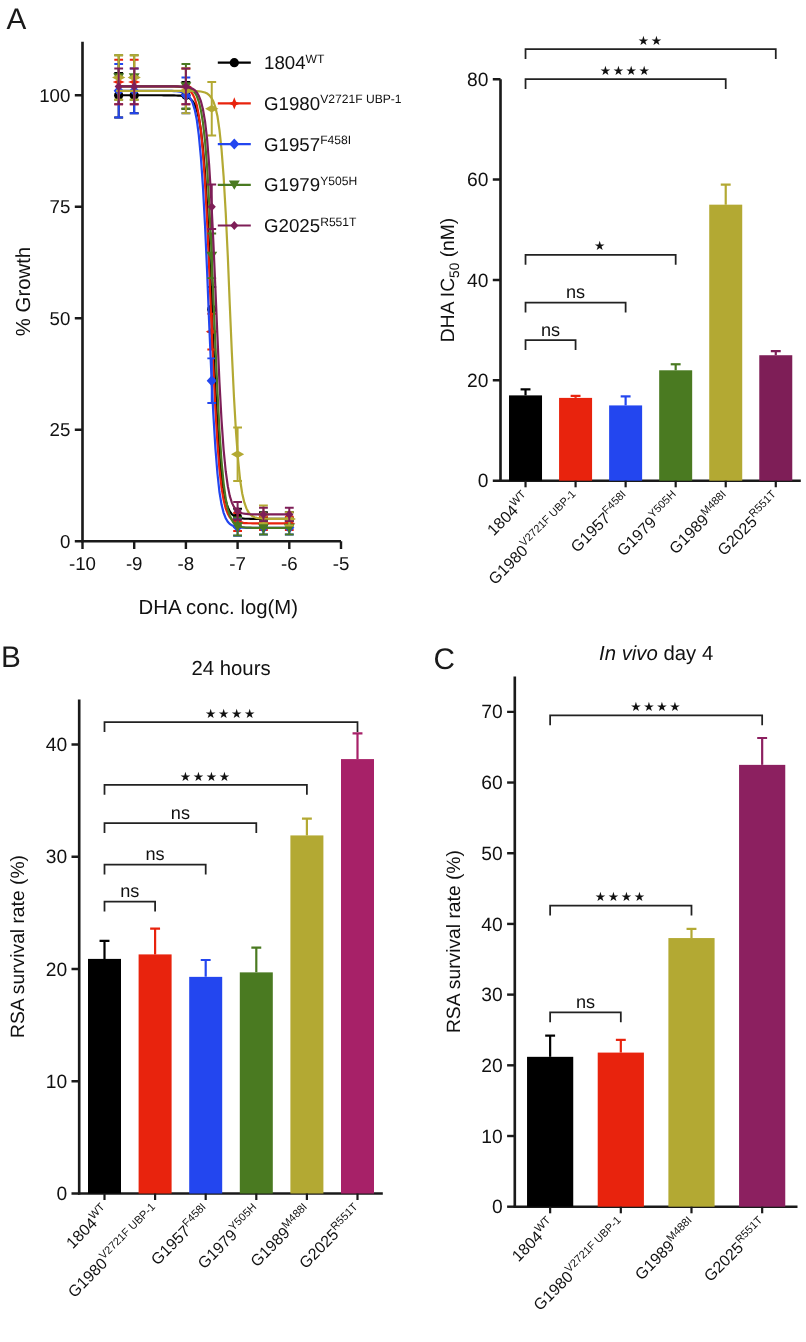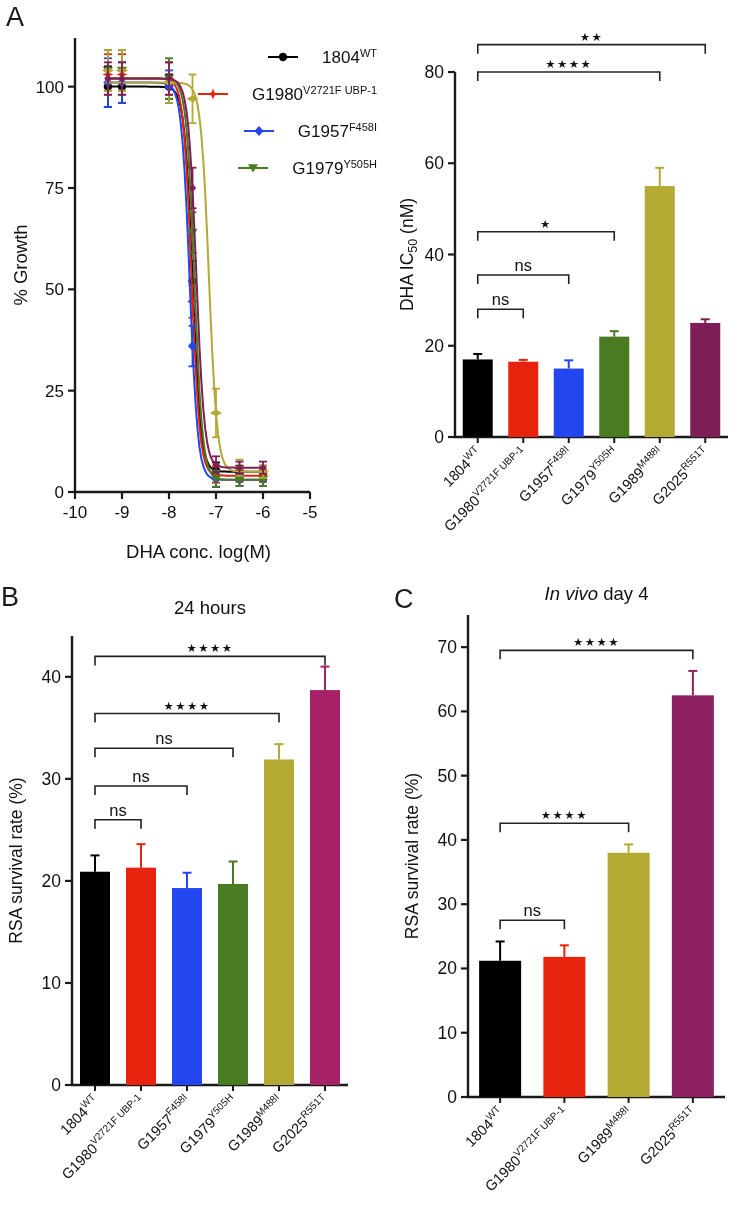--- a/index.html
+++ b/index.html
@@ -6,21 +6,21 @@
   #page{
     position:relative;width:733px;height:1220px;background:#ffffff;overflow:hidden;
     font-family:"Liberation Sans","DejaVu Sans",sans-serif;color:#111;
   }
   .panel-letter{
     position:absolute;font-size:27px;font-weight:400;color:#1a1a1a;
     font-family:"Liberation Sans","DejaVu Sans",sans-serif;line-height:1;
   }
   .chart{position:absolute;}
   #legend{position:absolute;display:flex;flex-direction:column;gap:15px;}
-  .legend-entry{display:flex;align-items:center;height:22px;gap:22px;justify-content:flex-end;}
+  .legend-entry{display:flex;align-items:center;height:22px;gap:10px;}
   .legend-label{font-size:17px;color:#111;white-space:nowrap;line-height:1;}
   .legend-label .sup{font-size:11px;position:relative;top:-6px;letter-spacing:0;}
   svg text{font-family:"Liberation Sans","DejaVu Sans",sans-serif;}
 </style>
 </head>
 <body>
 
 <div id="page">
   <div class="panel-letter" style="left:6px;top:4px">A</div>
   <div id="chart-dose" class="chart" style="left:12px;top:22px"><svg width="310" height="548" viewBox="0 0 310 548">
@@ -247,20 +247,27 @@
         </svg>
         <span class="legend-label">G1957<span class="sup">F458I</span></span>
       </div>
       <div class="legend-entry">
         <svg width="34" height="18">
           <line x1="2" y1="9" x2="32" y2="9" stroke="#4a7a21" stroke-width="2"></line>
           <path d="M12,5.2 L22,5.2 L17,13.6 Z" fill="#4a7a21" stroke="none"></path>
         </svg>
         <span class="legend-label">G1979<span class="sup">Y505H</span></span>
       </div>
+      <div class="legend-entry">
+        <svg width="34" height="18">
+          <line x1="2" y1="9" x2="32" y2="9" stroke="#7e1e57" stroke-width="2"></line>
+          <path d="M17,5 L20.7,9 L17,13 L13.3,9 Z" fill="#7e1e57" stroke="none"></path>
+        </svg>
+        <span class="legend-label">G2025<span class="sup">R551T</span></span>
+      </div>
     </div>
   <div id="chart-ic50" class="chart" style="left:395px;top:18px"><svg width="338" height="565" viewBox="0 0 338 565">
         <line x1="60" y1="420" x2="60" y2="54" stroke="#1a1a1a" stroke-width="2.4"></line>
         <line x1="59" y1="419" x2="333" y2="419" stroke="#1a1a1a" stroke-width="2.4"></line>
         <line x1="53" y1="419" x2="60" y2="419" stroke="#1a1a1a" stroke-width="2.2"></line>
         <text x="49" y="425" text-anchor="end" font-size="17.5" fill="#111">0</text>
         <line x1="53" y1="327.75" x2="60" y2="327.75" stroke="#1a1a1a" stroke-width="2.2"></line>
         <text x="49" y="333.75" text-anchor="end" font-size="17.5" fill="#111">20</text>
         <line x1="53" y1="236.5" x2="60" y2="236.5" stroke="#1a1a1a" stroke-width="2.2"></line>
         <text x="49" y="242.5" text-anchor="end" font-size="17.5" fill="#111">40</text>

